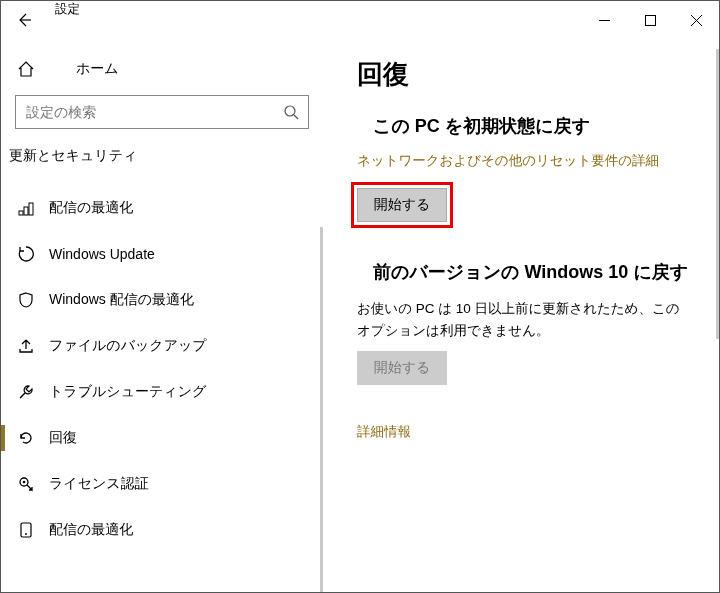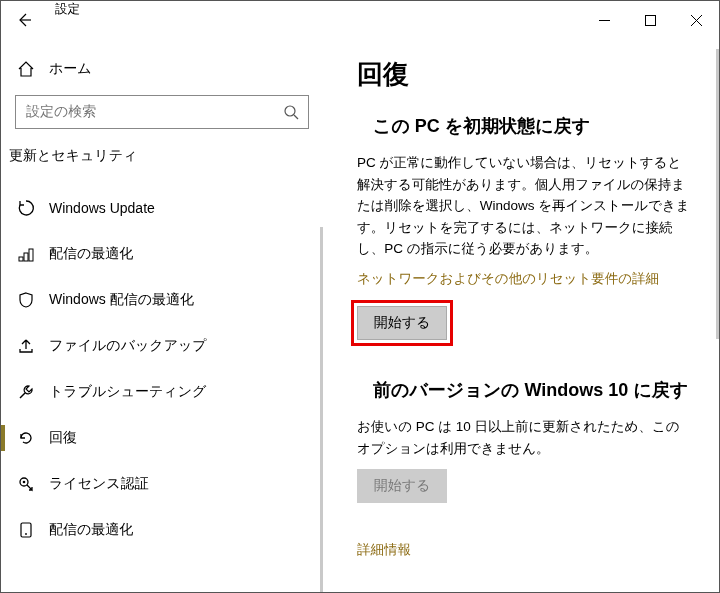--- a/index.html
+++ b/index.html
@@ -61,40 +61,41 @@
     overflow: hidden;
     position: relative;
   }
 
   .home-row {
     display: flex;
     align-items: center;
     height: 40px;
     padding: 0 16px;
     margin-bottom: 6px;
+    gap: 27px;
   }
   .home-row .icon-slot { width: 32px; display:flex; }
   .home-row .label { font-size: 14px; }
 
   .search {
     margin: 0 14px 18px 14px;
     height: 34px;
     border: 1px solid #888;
     background: #fff;
     display: flex;
     align-items: center;
   }
   .search input {
     flex: 1;
     border: none;
     outline: none;
     font-size: 14px;
     padding: 0 10px;
     background: transparent;
-    font-family: Liberation Serif, serif;
+    font-family: Liberation Sans, sans-serif;
     color: #be185d;
   }
   .search .sicon { width: 34px; display:flex; align-items:center; justify-content:center; }
 
   .section-title {
     font-weight: 400;
     font-size: 14px;
     padding: 0 8px;
     margin-bottom: 20px;
   }
@@ -220,39 +221,39 @@
           </svg>
       </span>
     </div>
 
     <div class="section-title">更新とセキュリティ</div>
 
     <div id="nav-list">
         <div class="nav-item">
           <span class="icon-slot">
             <svg width="18" height="18" viewBox="0 0 18 18">
-              <path d="M9 2 A7 7 0 1 1 3 6" stroke="#000" stroke-width="1.3" fill="none"></path>
-              <path d="M3 2 V6 H7" stroke="#000" stroke-width="1.3" fill="none"></path>
-            </svg>
-          </span>
-          <span class="label">Windows Update</span>
-        </div>
-        <div class="nav-item">
-          <span class="icon-slot">
-            <svg width="18" height="18" viewBox="0 0 18 18">
               <rect x="2" y="12" width="4" height="4" stroke="#000" fill="none"></rect>
               <rect x="7" y="8" width="4" height="8" stroke="#000" fill="none"></rect>
               <rect x="12" y="4" width="4" height="12" stroke="#000" fill="none"></rect>
             </svg>
           </span>
           <span class="label">配信の最適化</span>
         </div>
         <div class="nav-item">
           <span class="icon-slot">
             <svg width="18" height="18" viewBox="0 0 18 18">
+              <path d="M9 2 A7 7 0 1 1 3 6" stroke="#000" stroke-width="1.3" fill="none"></path>
+              <path d="M3 2 V6 H7" stroke="#000" stroke-width="1.3" fill="none"></path>
+            </svg>
+          </span>
+          <span class="label">Windows Update</span>
+        </div>
+        <div class="nav-item">
+          <span class="icon-slot">
+            <svg width="18" height="18" viewBox="0 0 18 18">
               <path d="M9 2 L15 4 V9 C15 13 12 15.5 9 16 C6 15.5 3 13 3 9 V4 Z" stroke="#000" stroke-width="1.2" fill="none"></path>
             </svg>
           </span>
           <span class="label">Windows 配信の最適化</span>
         </div>
         <div class="nav-item">
           <span class="icon-slot">
             <svg width="18" height="18" viewBox="0 0 18 18">
               <path d="M9 3 V12 M9 3 L5 7 M9 3 L13 7" stroke="#000" stroke-width="1.3" fill="none"></path>
               <path d="M3 12 V15 H15 V12" stroke="#000" stroke-width="1.3" fill="none"></path>
@@ -300,21 +301,20 @@
       </div>
 
     <div class="scroll-strip"></div>
   </div>
 
   <div class="right">
     <h1>回復</h1>
 
     <div class="section">
       <h2>この PC を初期状態に戻す</h2>
-      <div class="bodytext">PC が正常に動作していない場合は、リセットすると解決する可能性があります。個人用ファイルの保持または削除を選択し、Windows を再インストールできます。リセットを完了するには、ネットワークに接続し、PC の指示に従う必要があります。</div>
       <a class="link">ネットワークおよびその他のリセット要件の詳細</a>
       <div>
         <span class="btn highlight-frame">開始する</span>
       </div>
     </div>
 
     <div class="section">
       <h2>前のバージョンの Windows 10 に戻す</h2>
       <div class="bodytext">お使いの PC は 10 日以上前に更新されたため、このオプションは利用できません。</div>
       <div>

